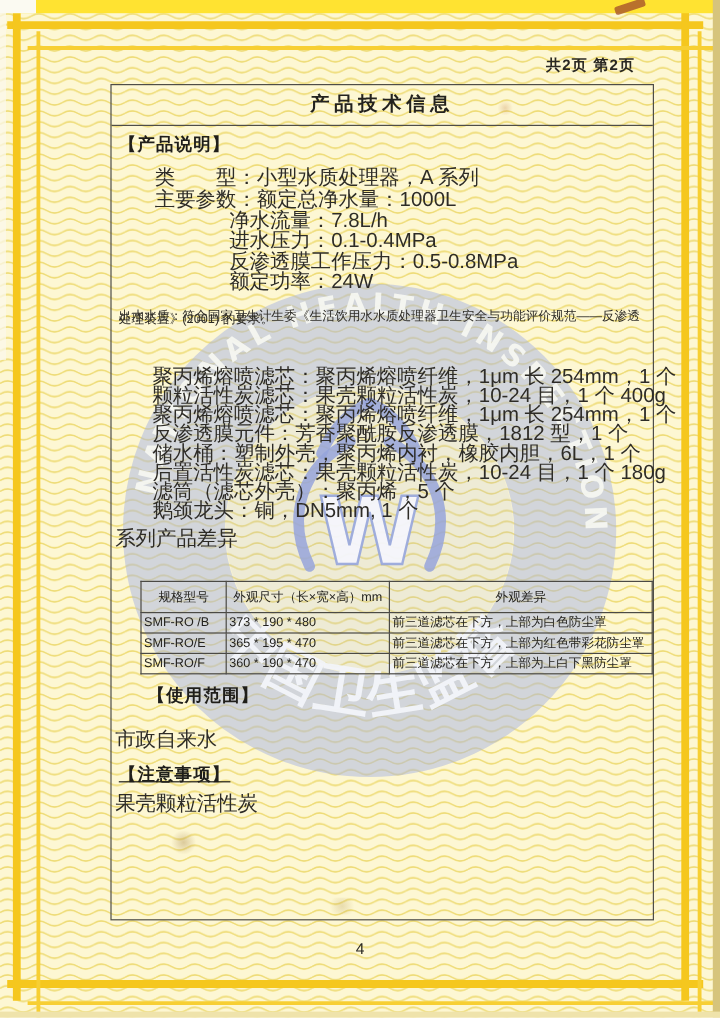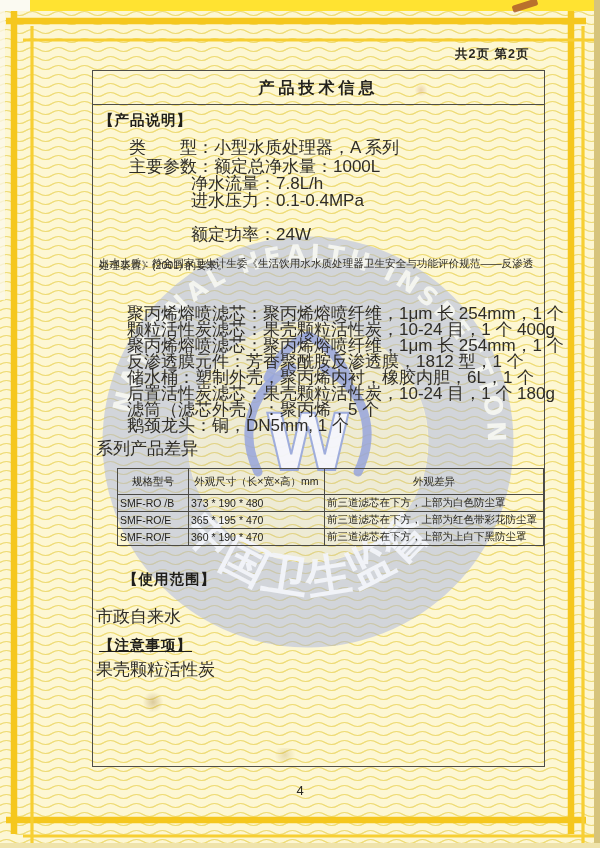--- a/index.html
+++ b/index.html
@@ -25,21 +25,21 @@
   .pagination{left:455px;top:46px;font-size:12.5px;font-weight:bold;color:#2a2823;
               letter-spacing:1px;z-index:7;}
   .doc-box{left:92px;top:70px;width:451px;height:695px;border:1.6px solid #4e4d48;z-index:7;}
   .doc-title{position:absolute;left:0;top:0;right:0;height:33px;line-height:33px;
              border-bottom:1.6px solid #4e4d48;text-align:center;font-size:16px;
              font-weight:bold;letter-spacing:4px;color:#23221e;}
   .l{position:absolute;white-space:nowrap;font-size:17px;color:#2e2c27;}
   .hd{position:absolute;white-space:nowrap;font-size:14.5px;font-weight:bold;
       letter-spacing:1px;color:#1f1e1a;}
   .small{font-size:10.6px;}
-  .spec-table{position:absolute;left:24px;top:397px;width:427px;border-collapse:collapse;
+  .spec-table{position:absolute;left:24px;top:413px;width:427px;border-collapse:collapse;
               table-layout:fixed;font-size:10.5px;color:#24231f;border-radius:18px;}
   .spec-table th,.spec-table td{border:1.3px solid #4b4a45;padding:0 2px;overflow:hidden;
               white-space:nowrap;font-weight:normal;}
   .spec-table th{height:25px;text-align:center;}
   .spec-table td{height:16px;text-align:left;}
   .page-number{left:0;top:783px;width:600px;text-align:center;font-size:13px;
                color:#2a2823;z-index:7;}
 </style>
 </head>
 <body>
@@ -106,20 +106,21 @@
   <div class="abs pagination">共2页 第2页</div>
 
   <div class="abs doc-box">
     <div class="doc-title">产品技术信息</div>
 
     <div class="hd" style="left:6px;top:40px;">【产品说明】</div>
     <div class="l" style="left:36px;top:65px;">类　　型：小型水质处理器，A 系列</div>
     <div class="l" style="left:36px;top:84px;">主要参数：额定总净水量：1000L</div>
     <div class="l" style="left:98px;top:101px;text-align:right;">净水流量：7.8L/h</div>
     <div class="l" style="left:98px;top:118px;">进水压力：0.1-0.4MPa</div>
+    <div class="l" style="left:98px;top:135px;">反渗透膜工作压力：0.5-0.8MPa</div>
     <div class="l" style="left:98px;top:152px;">额定功率：24W</div>
     <div class="l small" style="left:6px;top:186px;">出水水质：符合国家卫生计生委《生活饮用水水质处理器卫生安全与功能评价规范——反渗透</div>
     <div class="l small" style="left:6px;top:188px;">处理装置》(2001) 的要求。</div>
 
     <div class="l" style="left:34px;top:231px;">聚丙烯熔喷滤芯：聚丙烯熔喷纤维，1μm 长 254mm，1 个</div>
     <div class="l" style="left:34px;top:247px;">颗粒活性炭滤芯：果壳颗粒活性炭，10-24 目，1 个 400g</div>
     <div class="l" style="left:34px;top:263px;">聚丙烯熔喷滤芯：聚丙烯熔喷纤维，1μm 长 254mm，1 个</div>
     <div class="l" style="left:34px;top:279px;">反渗透膜元件：芳香聚酰胺反渗透膜，1812 型，1 个</div>
     <div class="l" style="left:34px;top:295px;text-align:right;">储水桶：塑制外壳，聚丙烯内衬，橡胶内胆，6L，1 个</div>
     <div class="l" style="left:34px;top:311px;">后置活性炭滤芯：果壳颗粒活性炭，10-24 目，1 个 180g</div>

